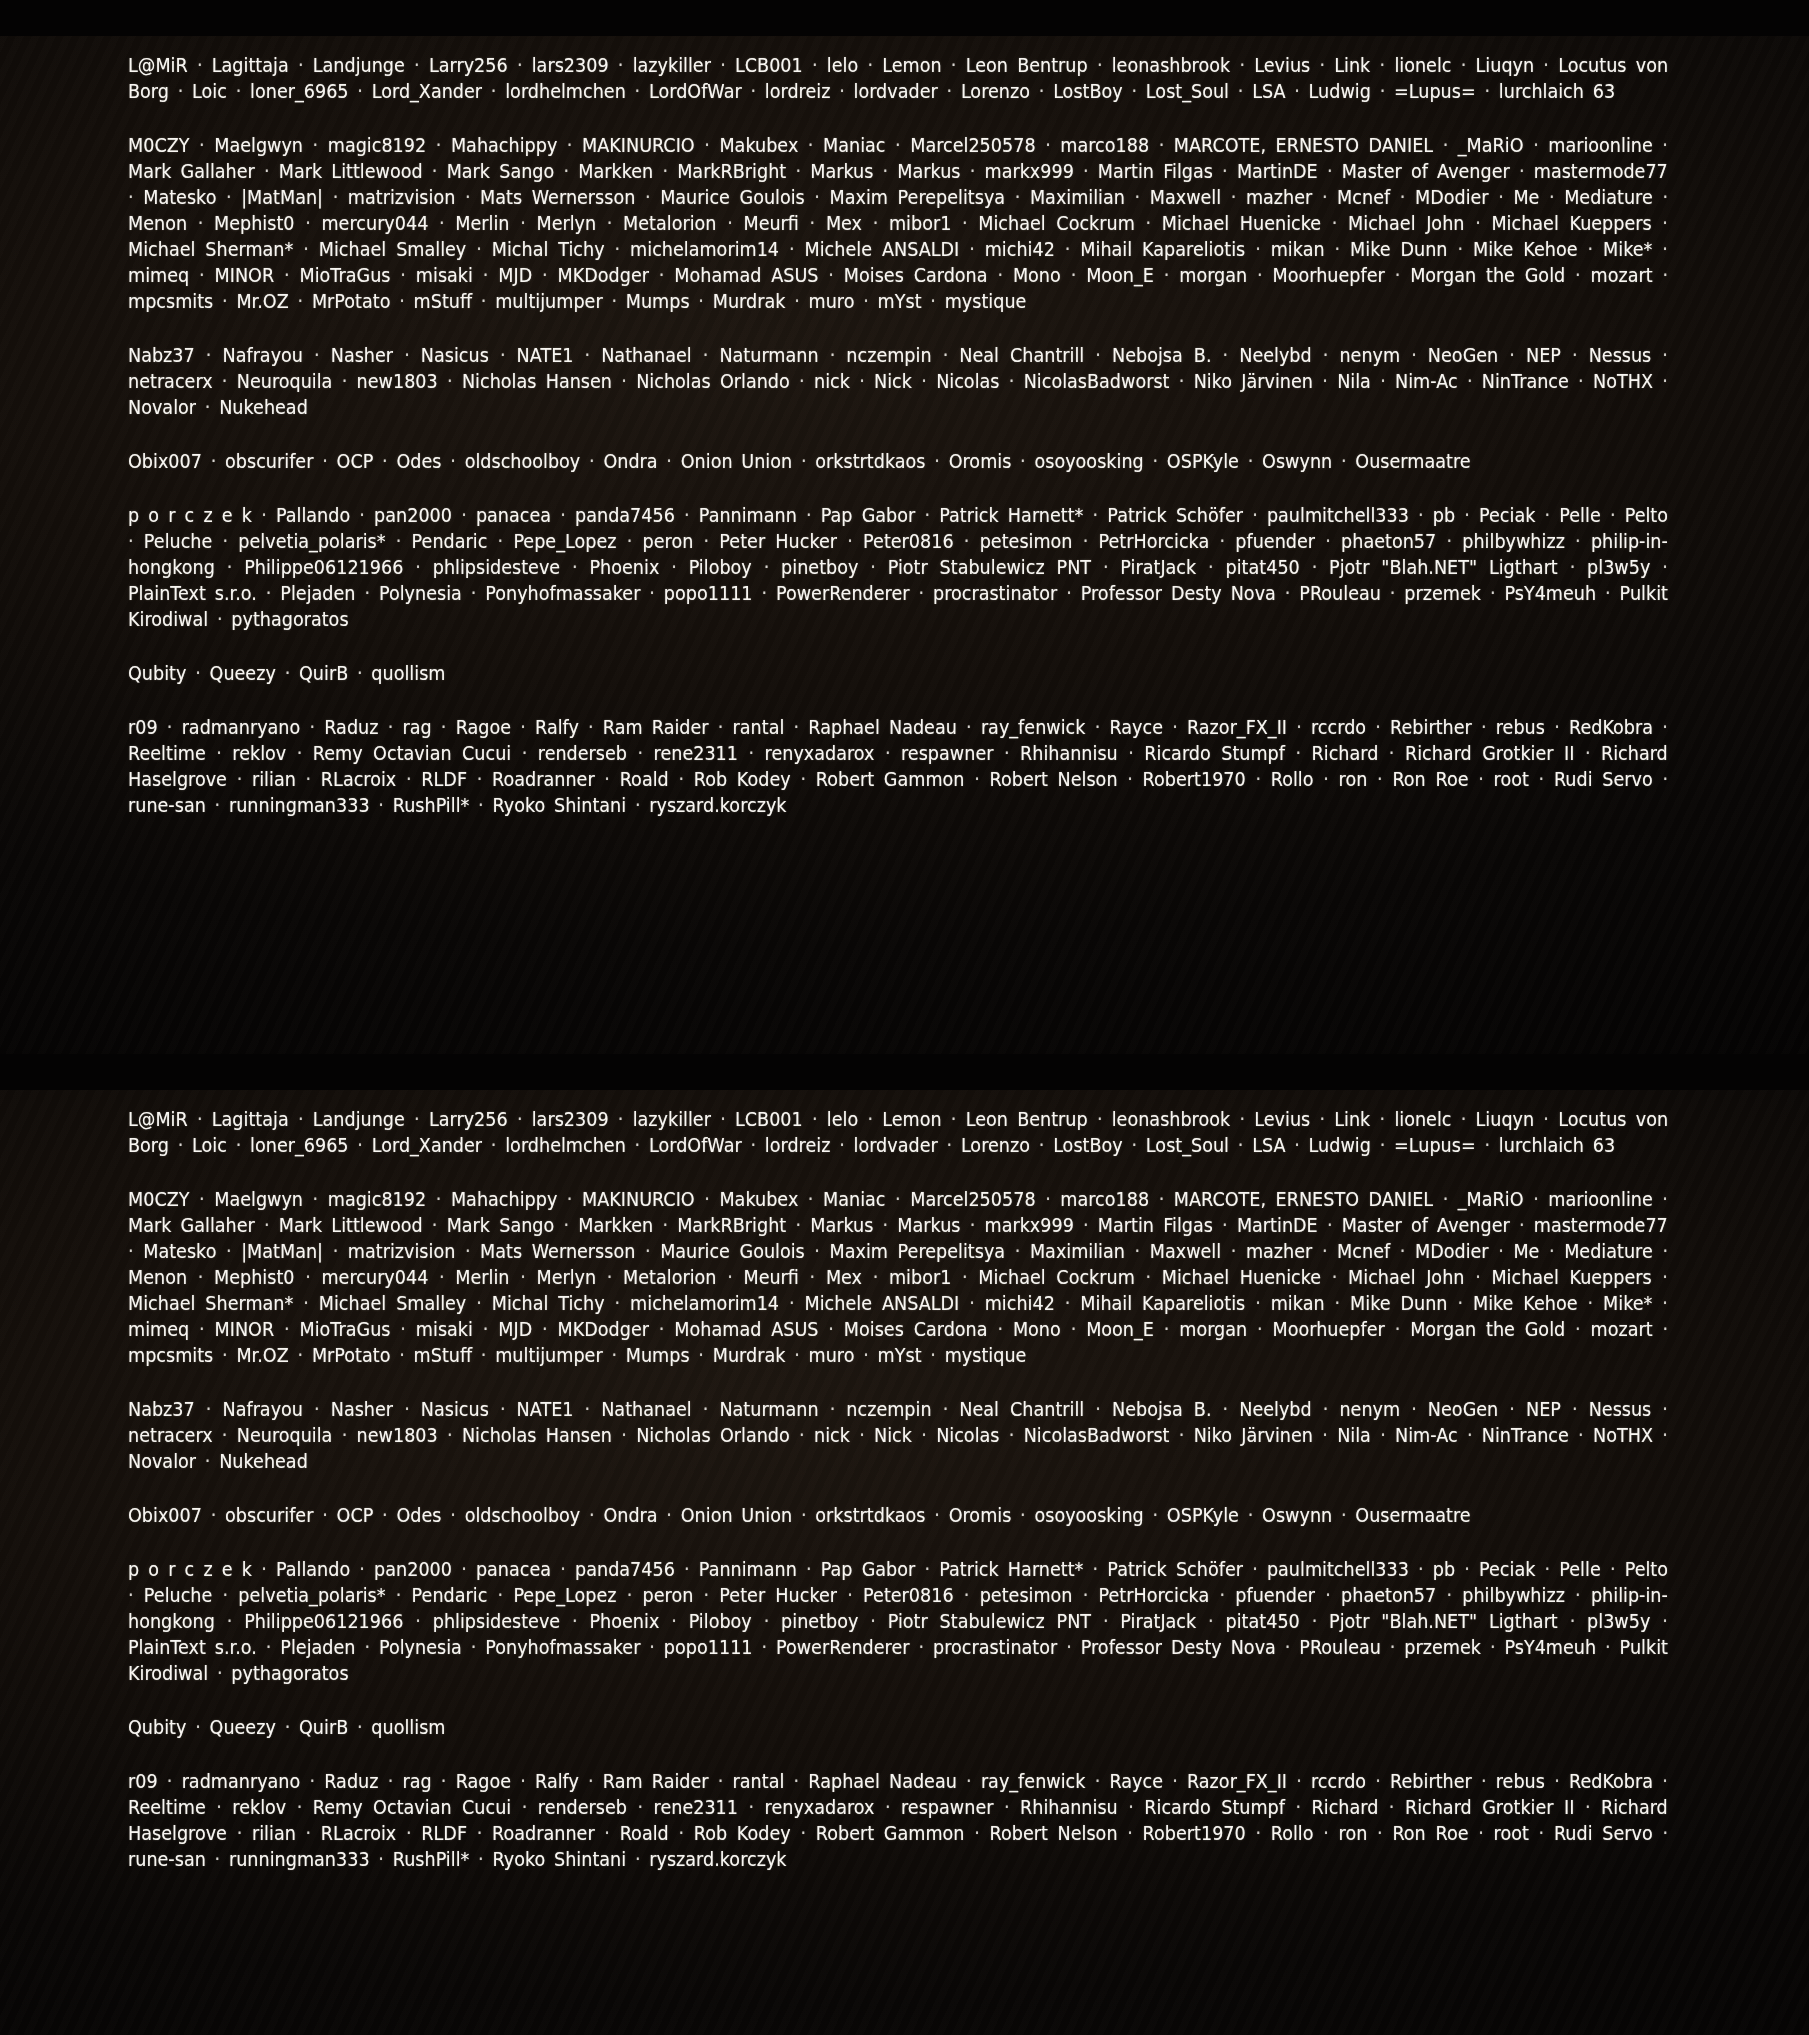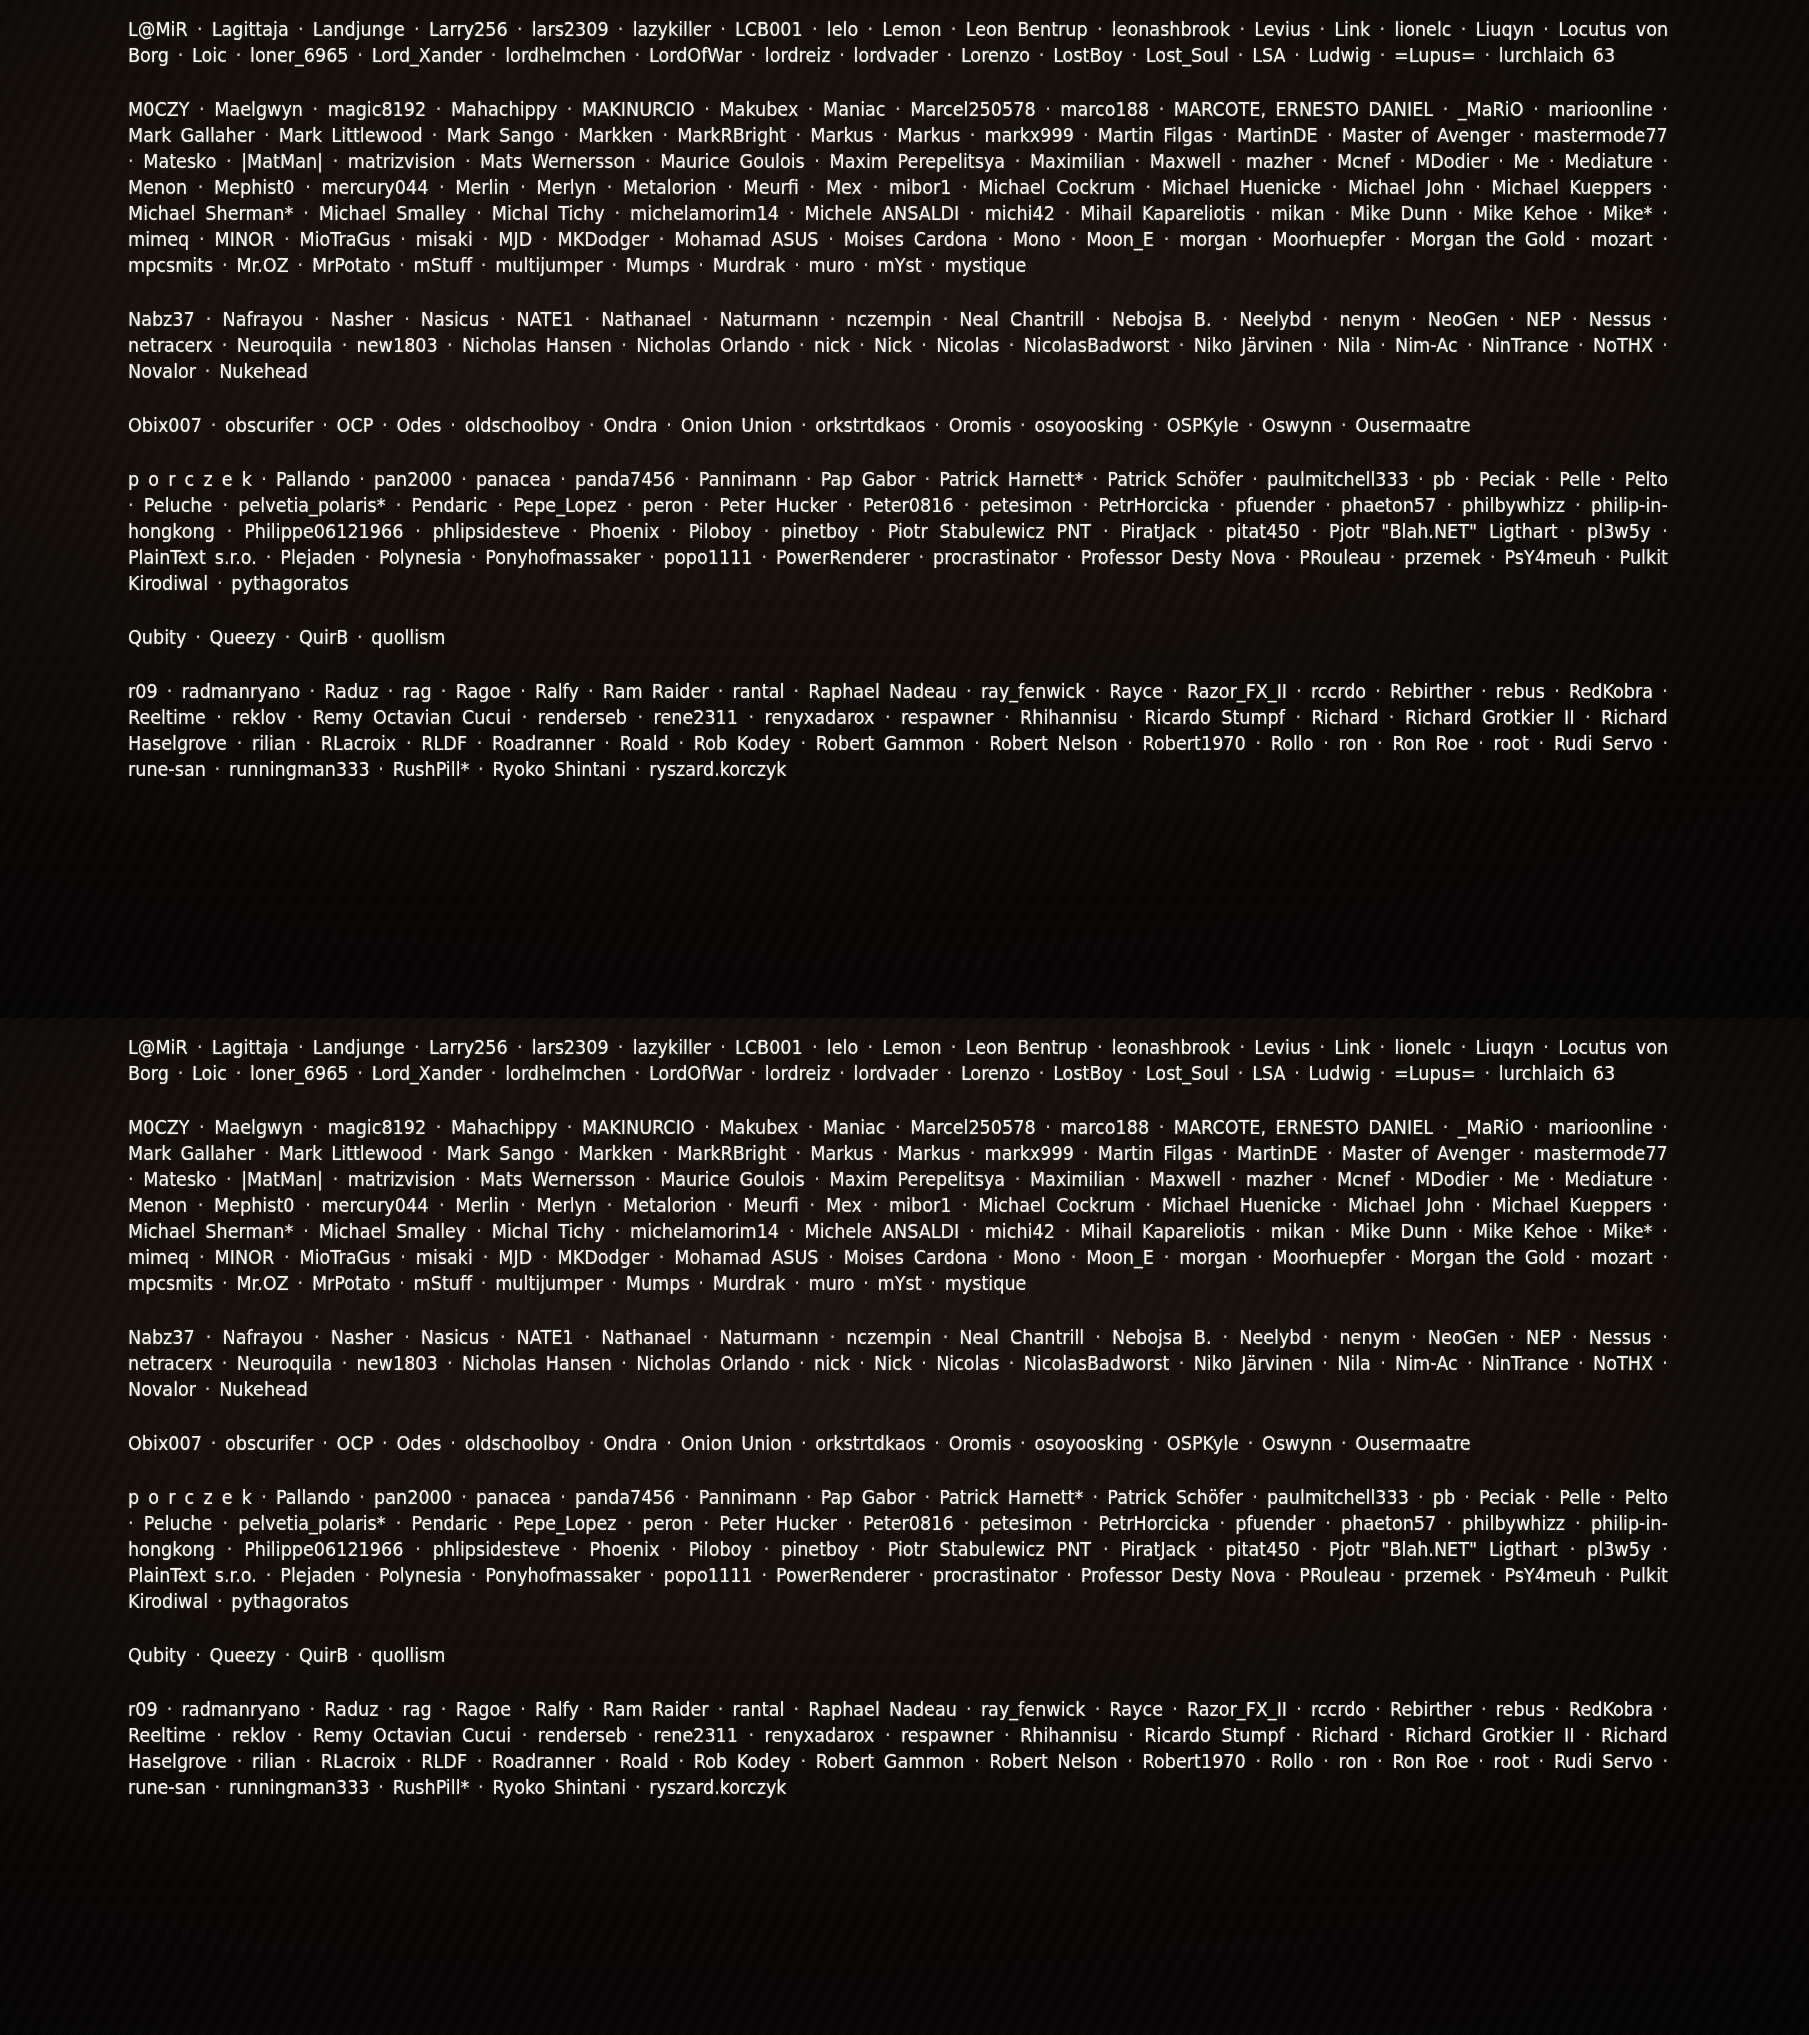--- a/index.html
+++ b/index.html
@@ -19,20 +19,21 @@
     height: 1018px;
     box-sizing: border-box;
     padding: 16.3px 0 0 128px;
     overflow: hidden;
     background:
       repeating-linear-gradient(115deg,
         rgba(255,236,214,0.010) 0px, rgba(255,236,214,0.010) 7.2px,
         rgba(0,0,0,0.018) 7.2px, rgba(0,0,0,0.018) 14.5px),
       radial-gradient(115% 85% at 42% 30%,
         #1d1610 0%, #130e0a 40%, #090706 70%, #040303 100%);
+    margin-top: 36px;
   }
   .credits-inner {
     width: 1750px;
     transform: scaleX(0.88);
     transform-origin: 0 0;
     font-family: "DejaVu Sans", "Liberation Sans", sans-serif;
     font-size: 20px;
     line-height: 26px;
     font-weight: 400;
     color: #f8f6f2;

